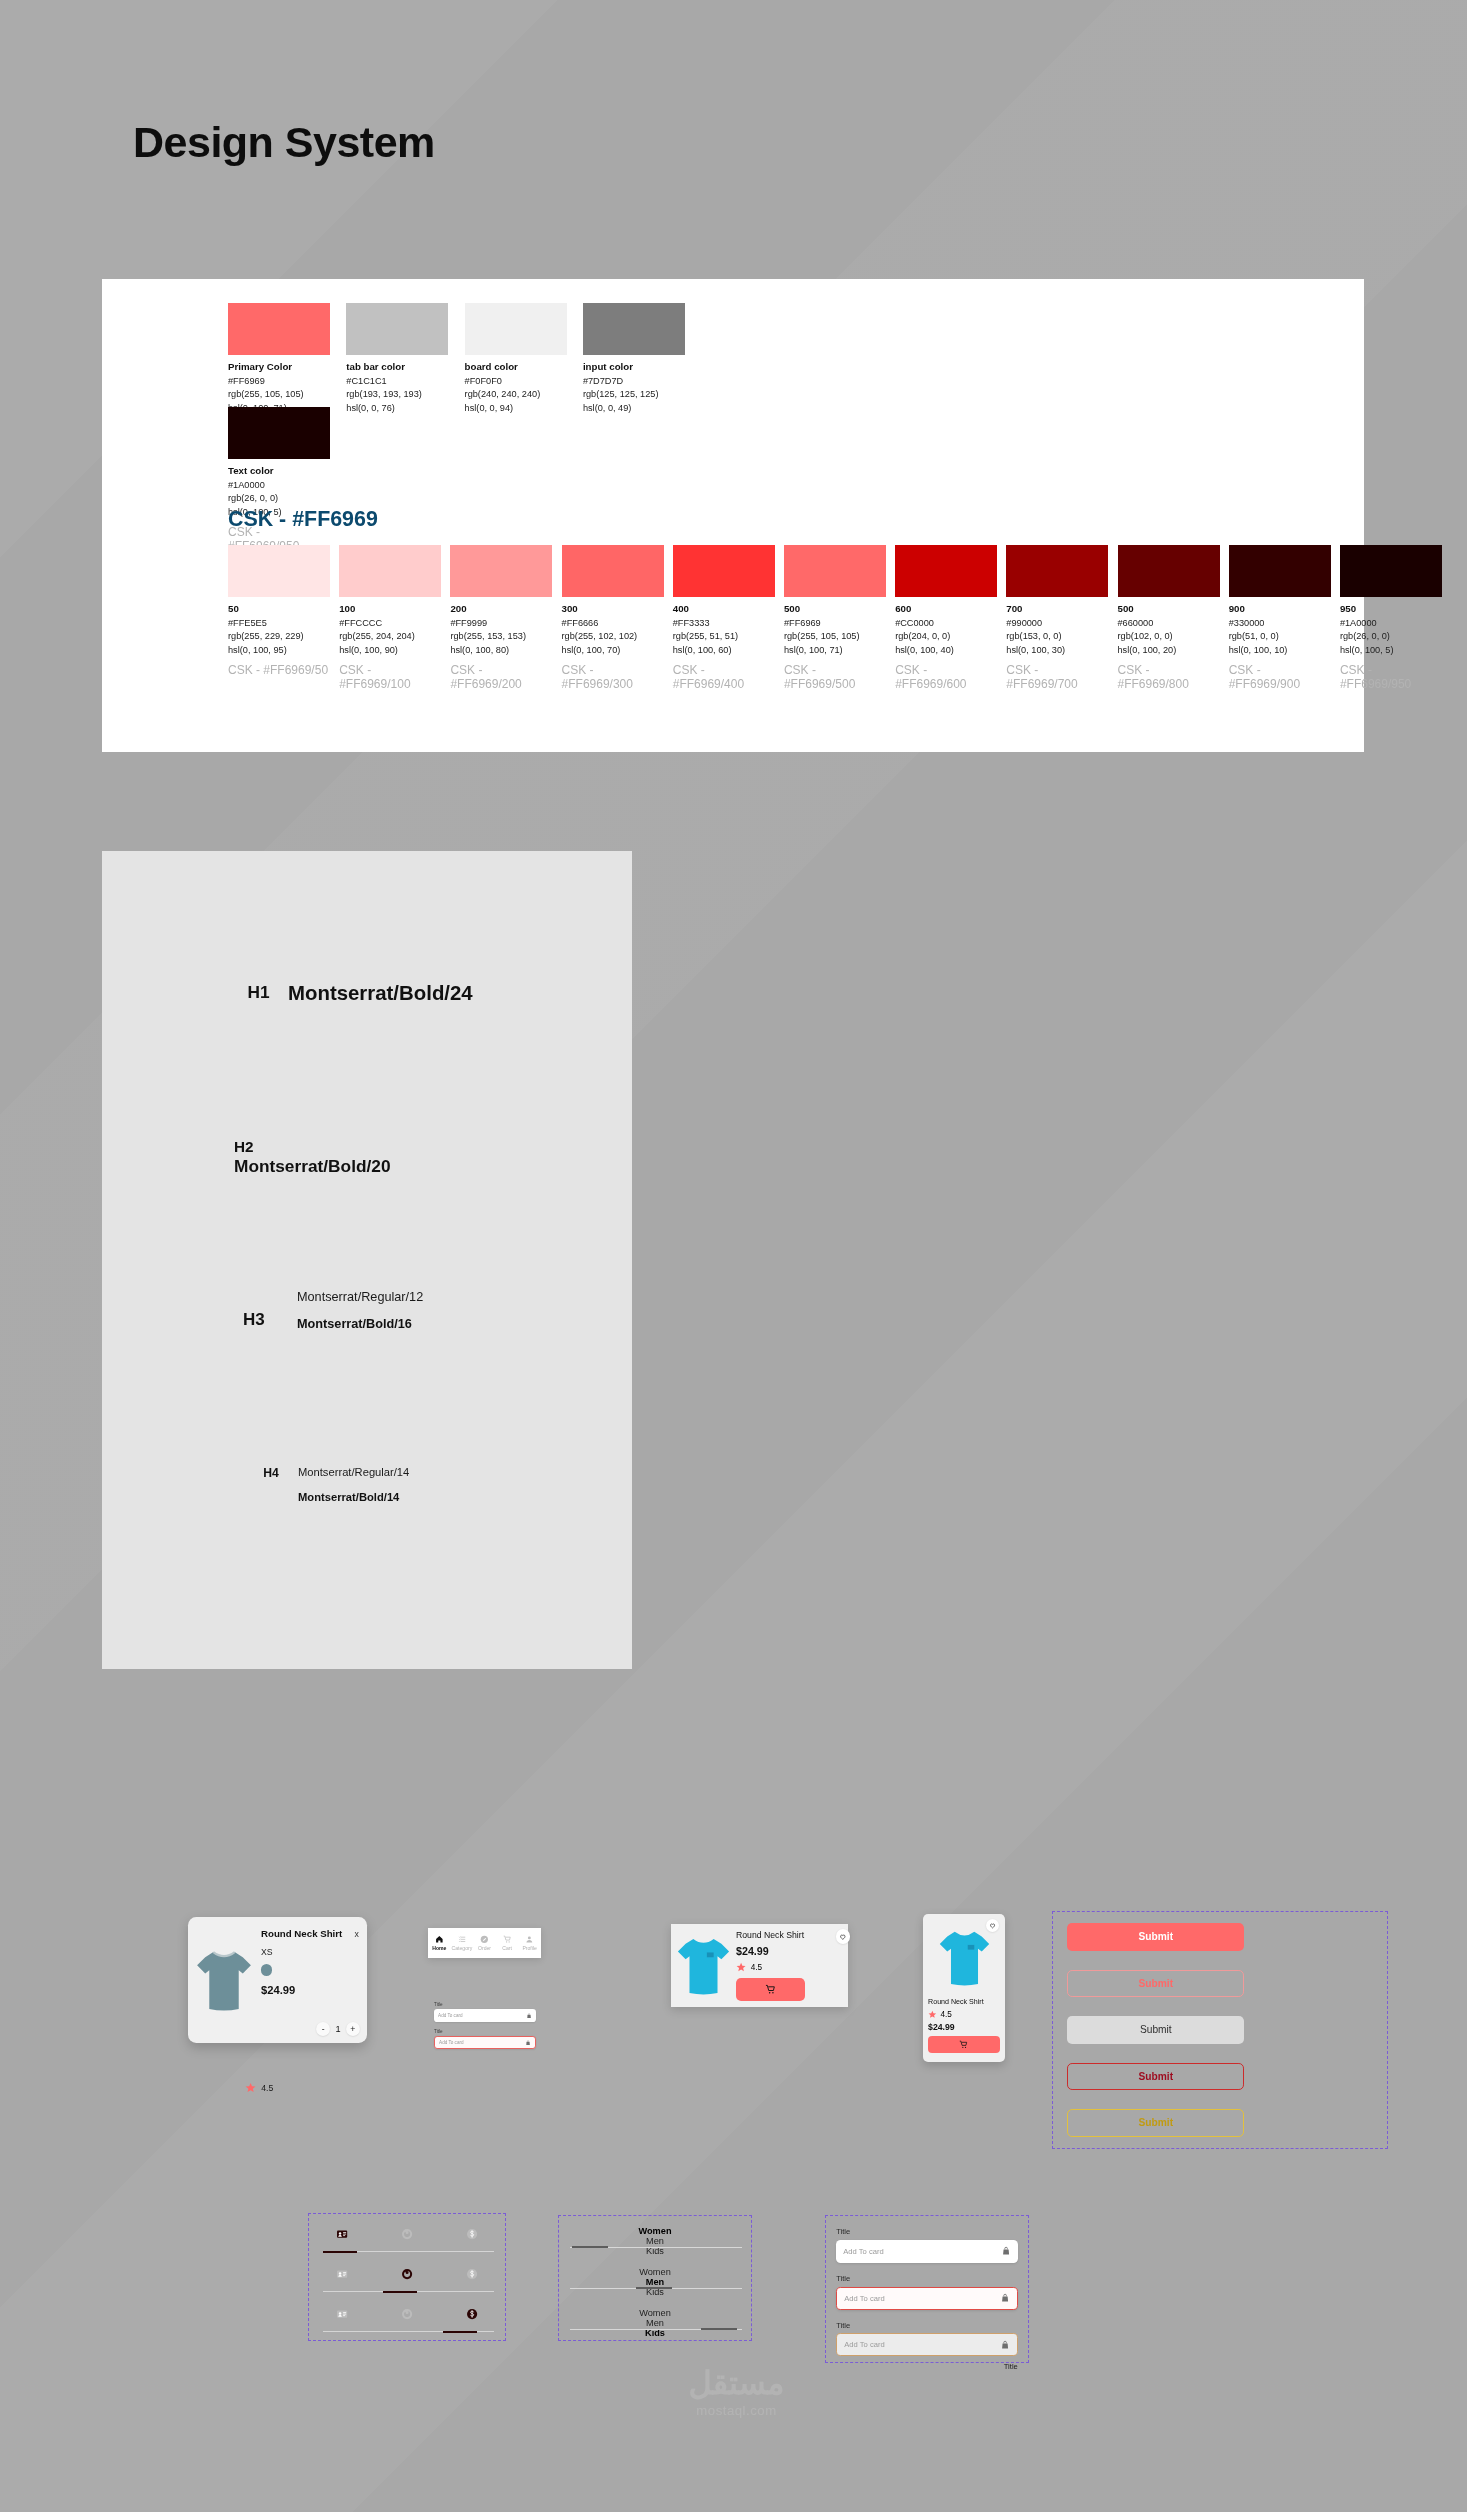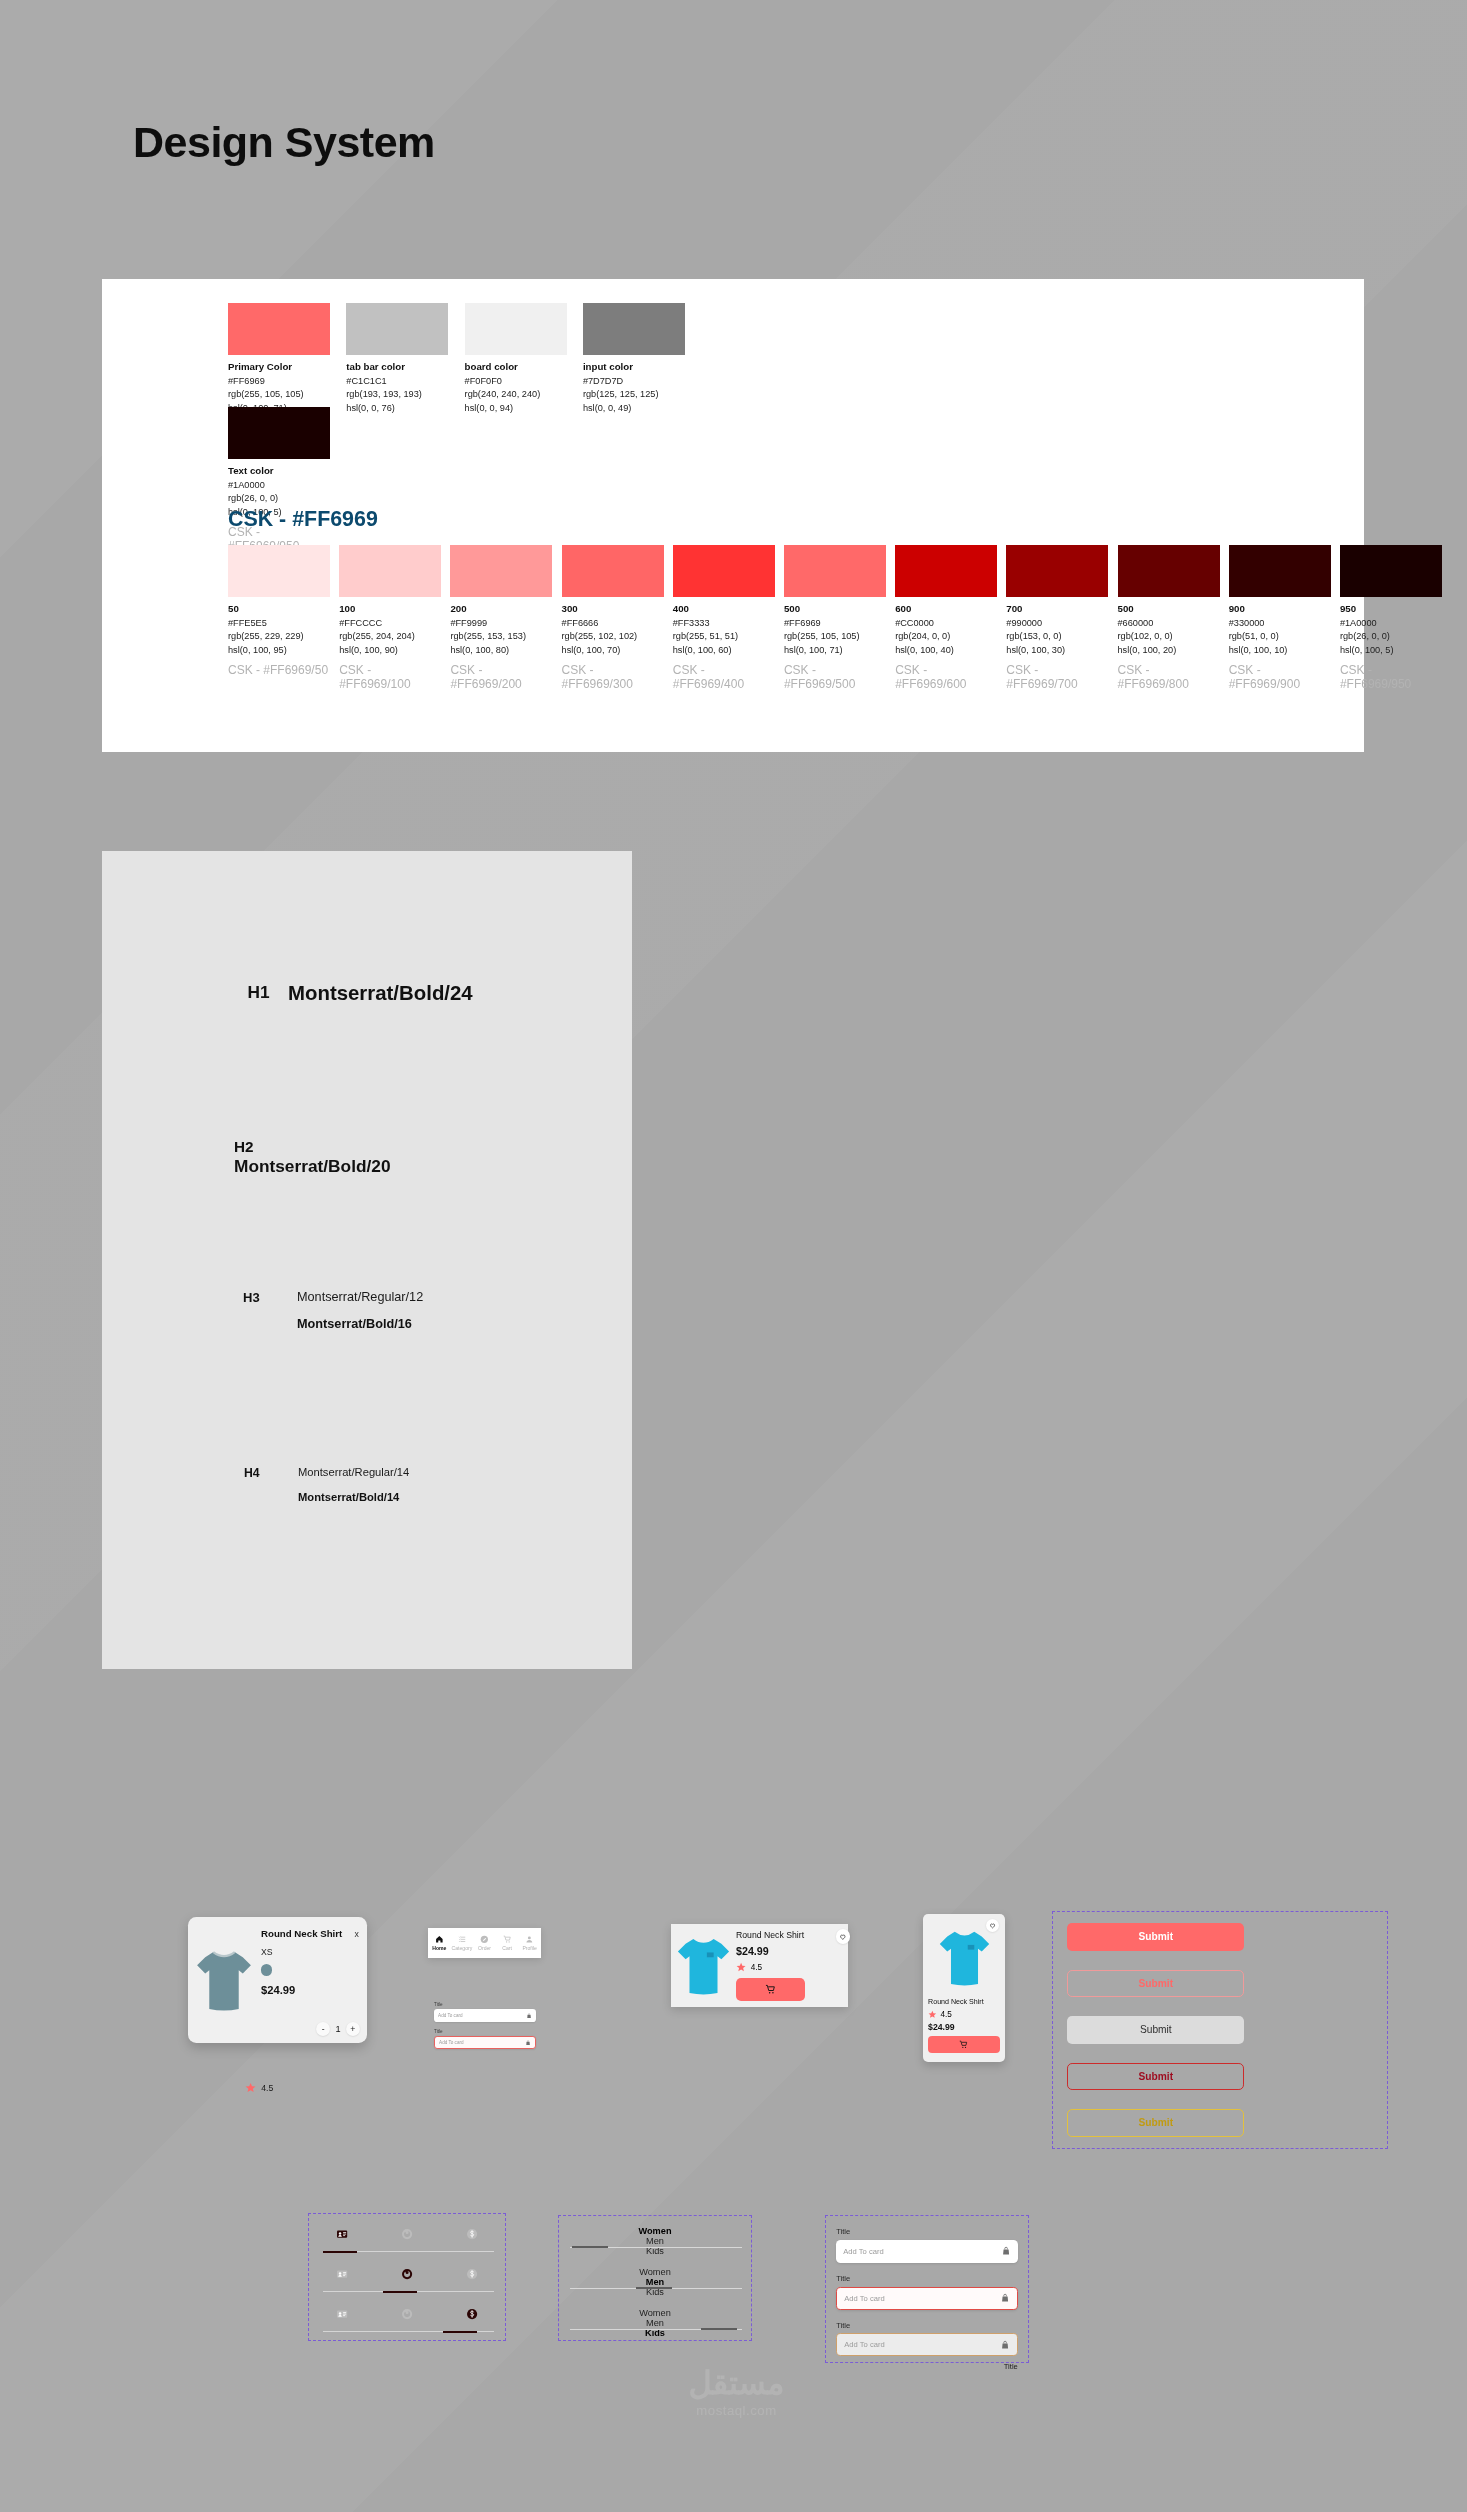--- a/index.html
+++ b/index.html
@@ -57,23 +57,23 @@
     background: #e4e4e4;
   }
   .typo-row { position: absolute; display: flex; }
   .typo-tag { width: 51px; font-weight: bold; color:#111; }
   .typo-samples { display:flex; flex-direction: column; gap: 13.2px; }
   .r-h1 { left: 127px; top: 131px; font-size: 20.4px; }
   .r-h1 .typo-tag { font-size: 17.3px; width: 59px; text-align: center; }
   .r-h2 { left: 132px; top: 287px; font-size: 17.3px; flex-direction: column; }
   .r-h2 .typo-tag { font-size: 15.3px; width: 55px; }
   .r-h3 { left: 141px; top: 439px; font-size: 12.7px; }
-  .r-h3 .typo-tag { font-size: 13px; width: 54px; }
+  .r-h3 .typo-tag { font-size: 17px; width: 54px; margin-top: 20px; }
   .r-h4 { left: 142px; top: 615px; font-size: 11.2px; }
-  .r-h4 .typo-tag { font-size: 12.2px; width: 54px; }
+  .r-h4 .typo-tag { font-size: 12.2px; width: 54px; text-align: center; }
   .w-reg { font-weight: normal; color:#1a1a1a; }
   .w-bold { font-weight: bold; color:#111; }
 
   
   .comp { position: absolute; }
 
   
   .cart-card {
     left: 188px; top: 1917px; width: 179px; height: 126px;
     background: #f0f0f0; border-radius: 8.2px;

